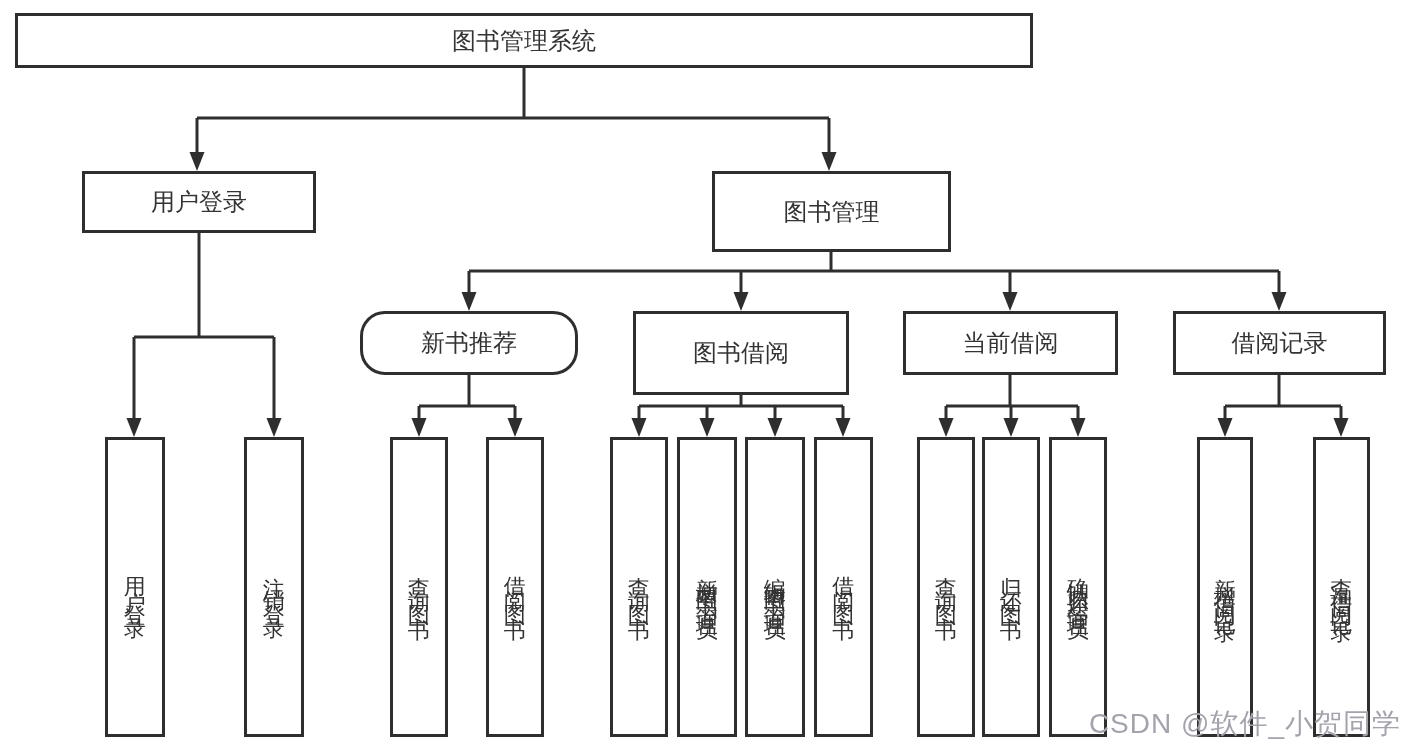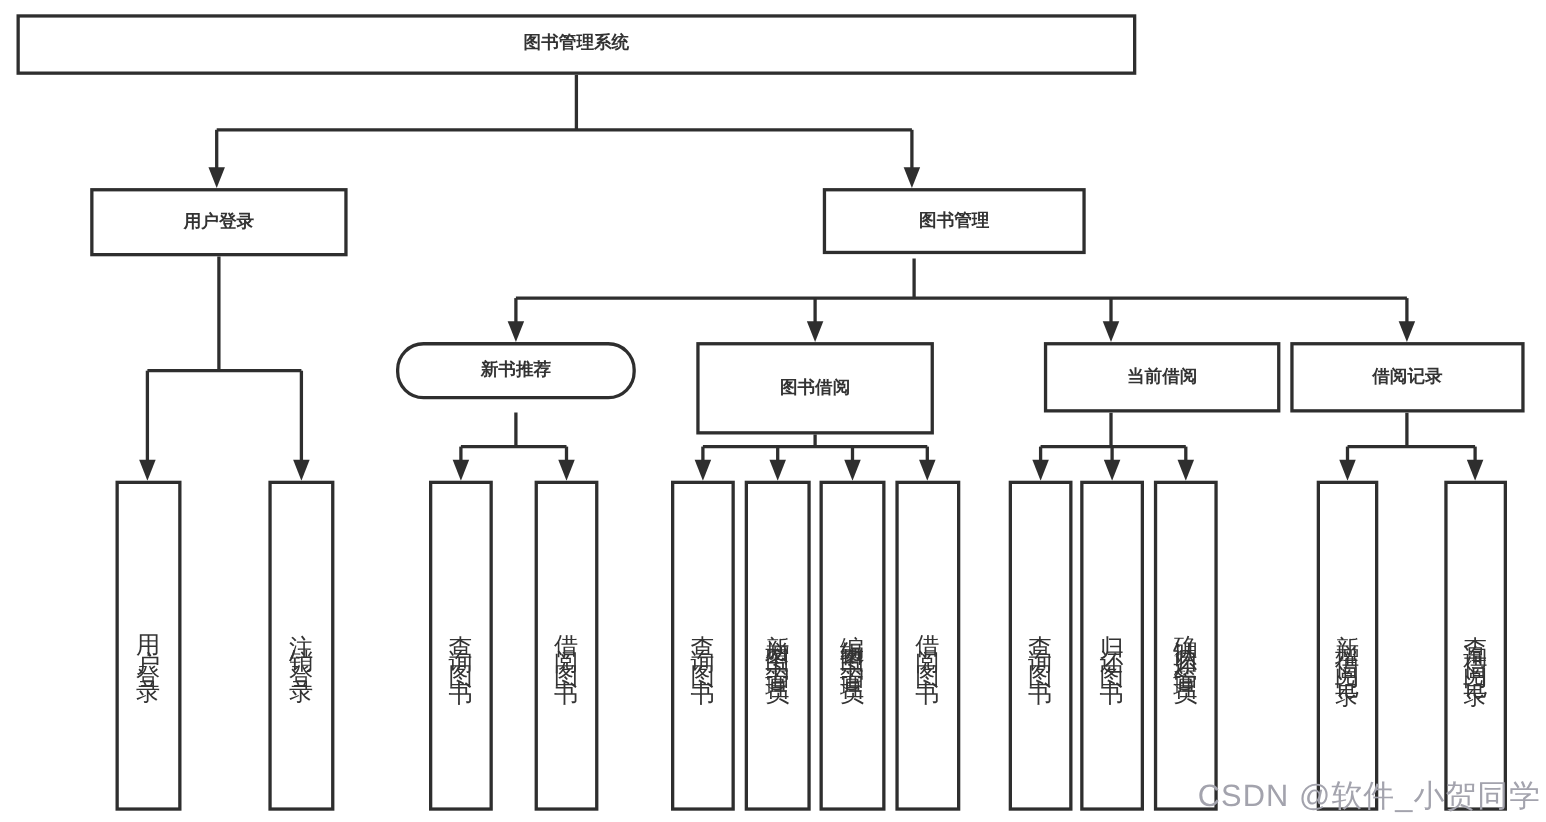--- a/index.html
+++ b/index.html
@@ -31,21 +31,21 @@
     position: absolute;
     background: var(--box-fill);
     border: 3px solid var(--box-border);
     color: var(--text);
     display: grid;
     place-items: center;
     text-align: center;
     white-space: nowrap;
     line-height: 1.15;
   }
-  .node.h { font-size: 16px; font-weight: bold; }
+  .node.h { font-size: 24px; }
   .node.v {
     writing-mode: vertical-rl;
     text-orientation: mixed;
     font-size: 22px;
     white-space: normal;
   }
   #watermark {
     position: absolute;
     right: 4px; bottom: 4px;
     font-size: 28px;
@@ -110,25 +110,25 @@
       <polygon points="1070.5,418 1085.5,418 1078,437" fill="#2e2e2e"></polygon>
       <line x1="1225" y1="406" x2="1225" y2="423" stroke="#2e2e2e" stroke-width="3"></line>
       <polygon points="1217.5,418 1232.5,418 1225,437" fill="#2e2e2e"></polygon>
       <line x1="1341" y1="406" x2="1341" y2="423" stroke="#2e2e2e" stroke-width="3"></line>
       <polygon points="1333.5,418 1348.5,418 1341,437" fill="#2e2e2e"></polygon>
     </svg>
 
   <div class="node h" id="n-root" style="left: 15px; top: 13px; width: 1018px; height: 55px;">图书管理系统</div>
 
   <div class="node h" id="n-user-login" style="left: 82px; top: 171px; width: 234px; height: 62px;">用户登录</div>
-  <div class="node h" id="n-book-mgmt" style="left: 712px; top: 171px; width: 239px; height: 60px; margin-left: 36px;">图书管理</div>
+  <div class="node h" id="n-book-mgmt" style="left: 712px; top: 171px; width: 239px; height: 81px;">图书管理</div>
 
-  <div class="node h" id="n-new-book" style="left: 360px; top: 311px; width: 218px; height: 52px; border-radius: 25px;">新书推荐</div>
+  <div class="node h" id="n-new-book" style="left: 360px; top: 311px; width: 218px; height: 64px; border-radius: 25px;">新书推荐</div>
   <div class="node h" id="n-book-borrow" style="left: 633px; top: 311px; width: 216px; height: 84px;">图书借阅</div>
-  <div class="node h" id="n-current-borrow" style="left: 903px; top: 311px; width: 215px; height: 64px; margin-left: 46px;">当前借阅</div>
+  <div class="node h" id="n-current-borrow" style="left: 903px; top: 311px; width: 215px; height: 64px;">当前借阅</div>
   <div class="node h" id="n-borrow-records" style="left: 1173px; top: 311px; width: 213px; height: 64px;">借阅记录</div>
 
   <div class="node v" id="l-user-login" style="left: 105px; top: 437px; width: 60px; height: 300px; letter-spacing: 14px;">用户登录</div>
   <div class="node v" id="l-logout" style="left: 244px; top: 437px; width: 60px; height: 300px; letter-spacing: 14px;">注销登录</div>
 
   <div class="node v" id="l-query-1" style="left: 390px; top: 437px; width: 58px; height: 300px; letter-spacing: 14px;">查询图书</div>
   <div class="node v" id="l-borrow-1" style="left: 486px; top: 437px; width: 58px; height: 300px; letter-spacing: 14px;">借阅图书</div>
 
   <div class="node v" id="l-query-2" style="left: 610px; top: 437px; width: 58px; height: 300px; letter-spacing: 14px;">查询图书</div>
   <div class="node v" id="l-add-book" style="left: 677px; top: 437px; width: 60px; height: 300px; letter-spacing: 6px;">新增图书（管理员）</div>

